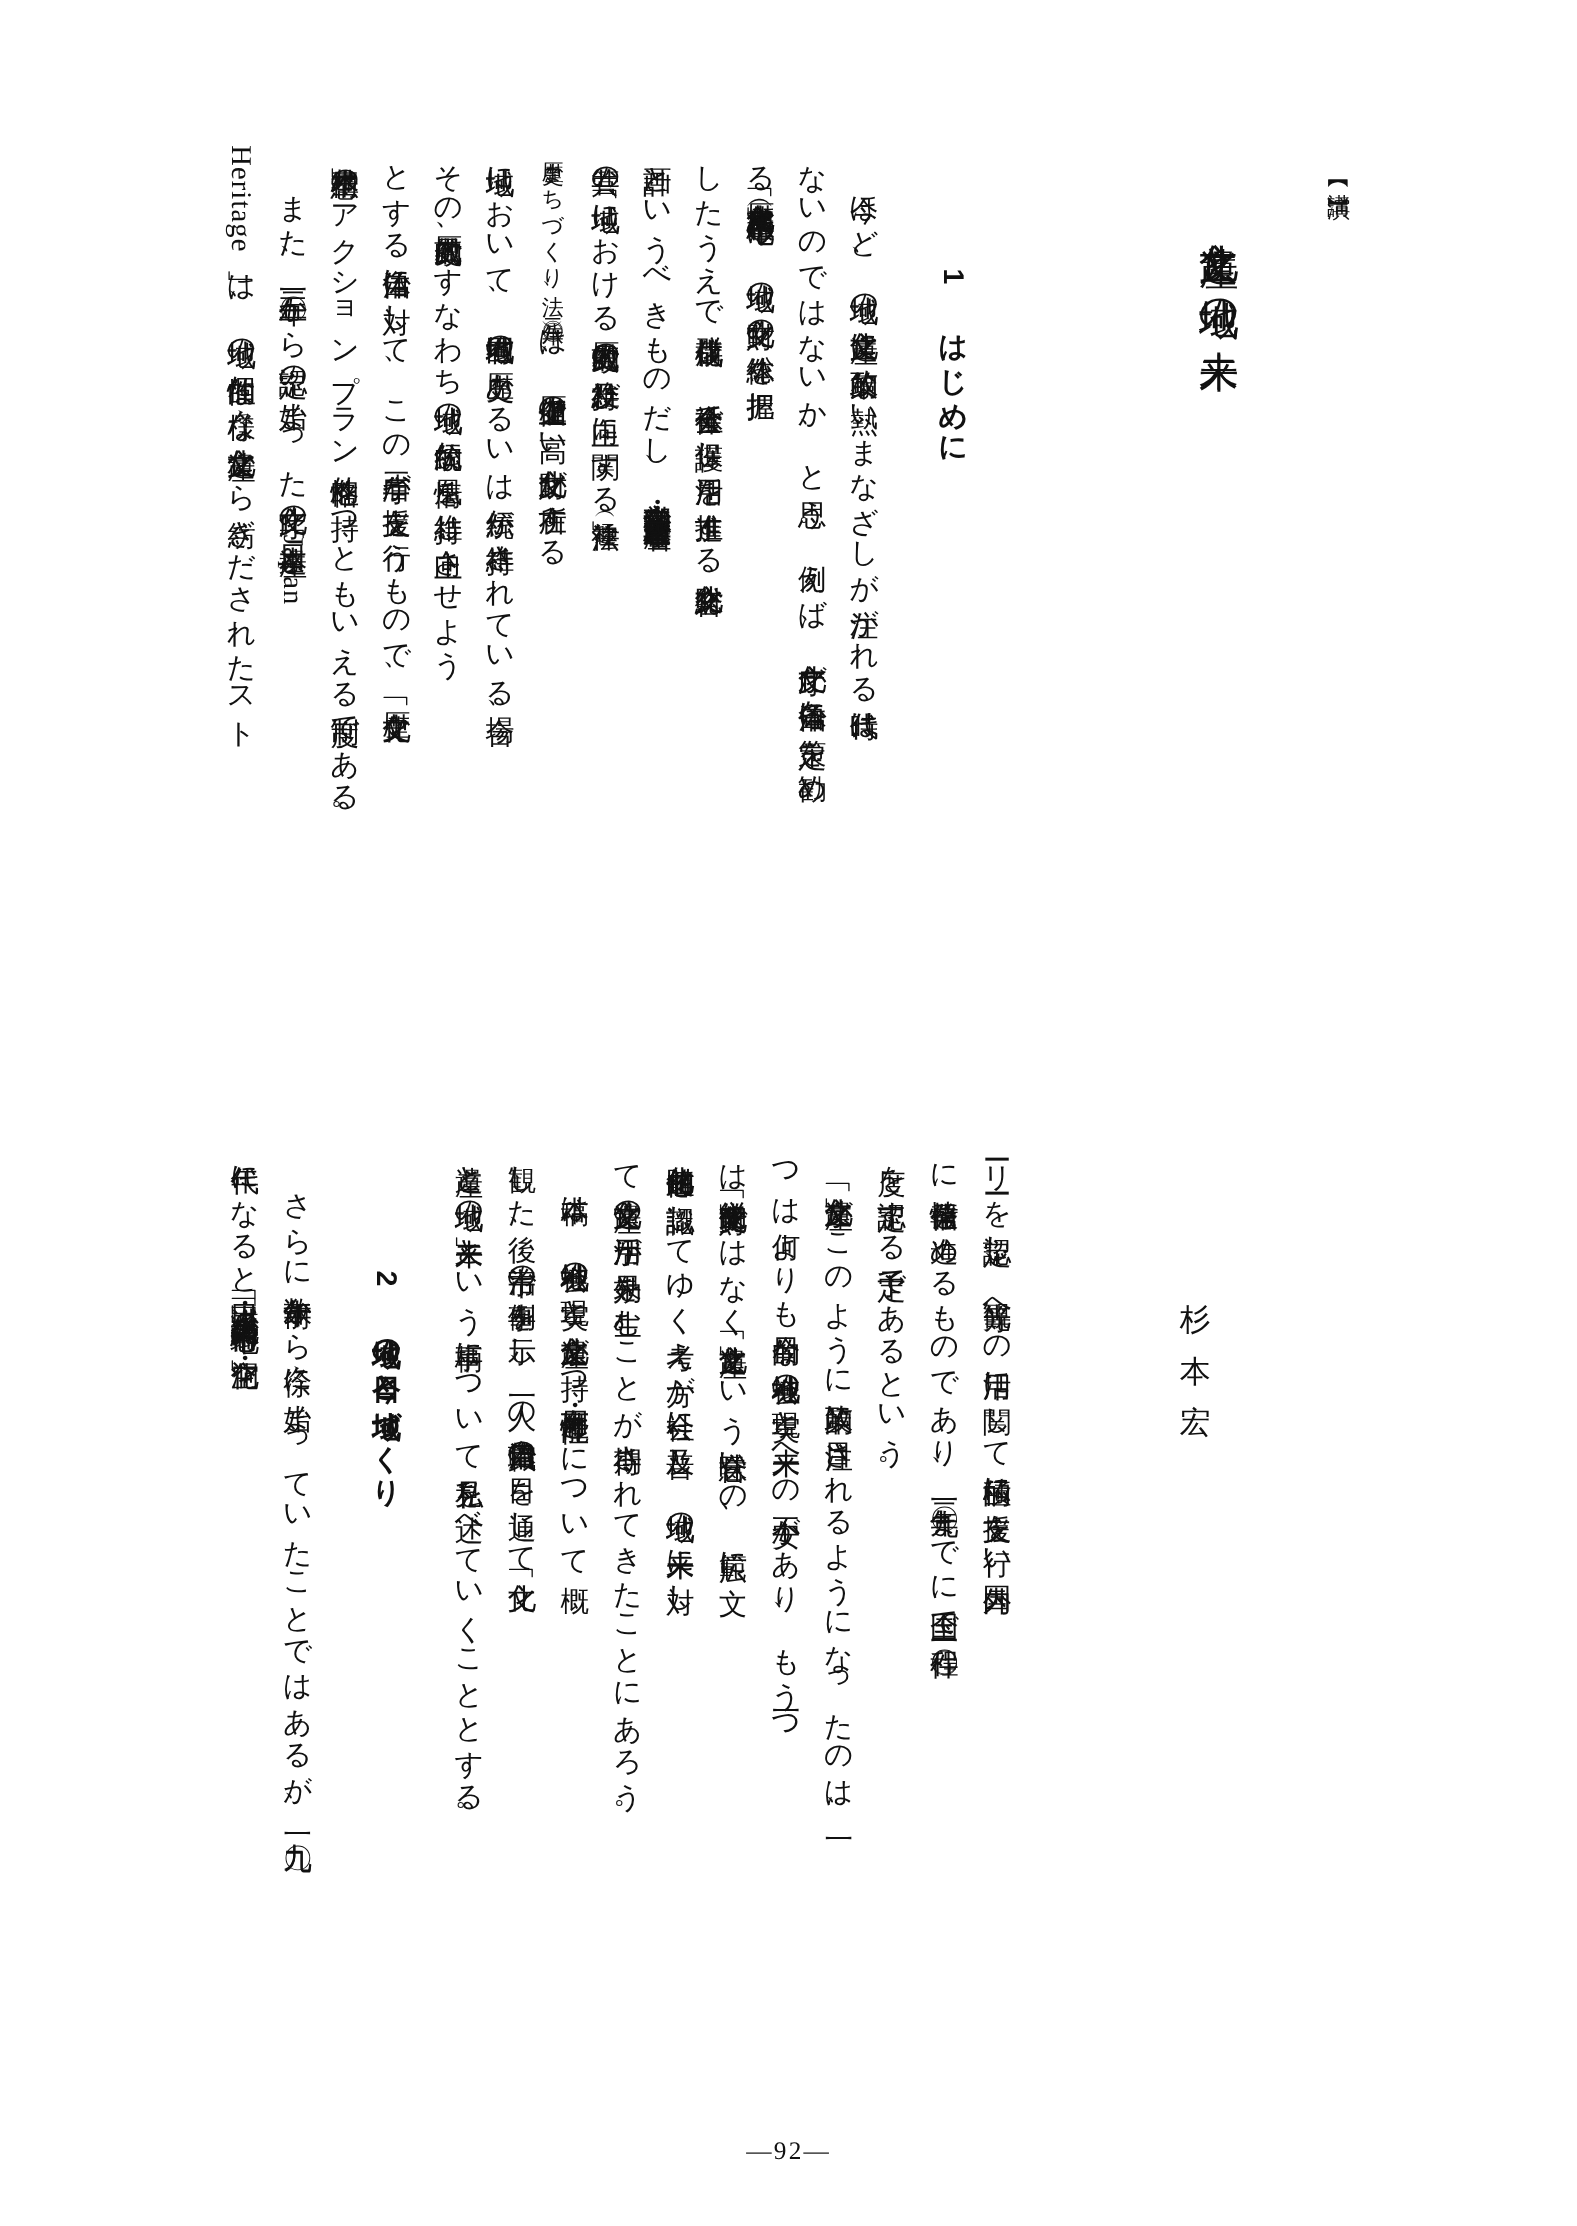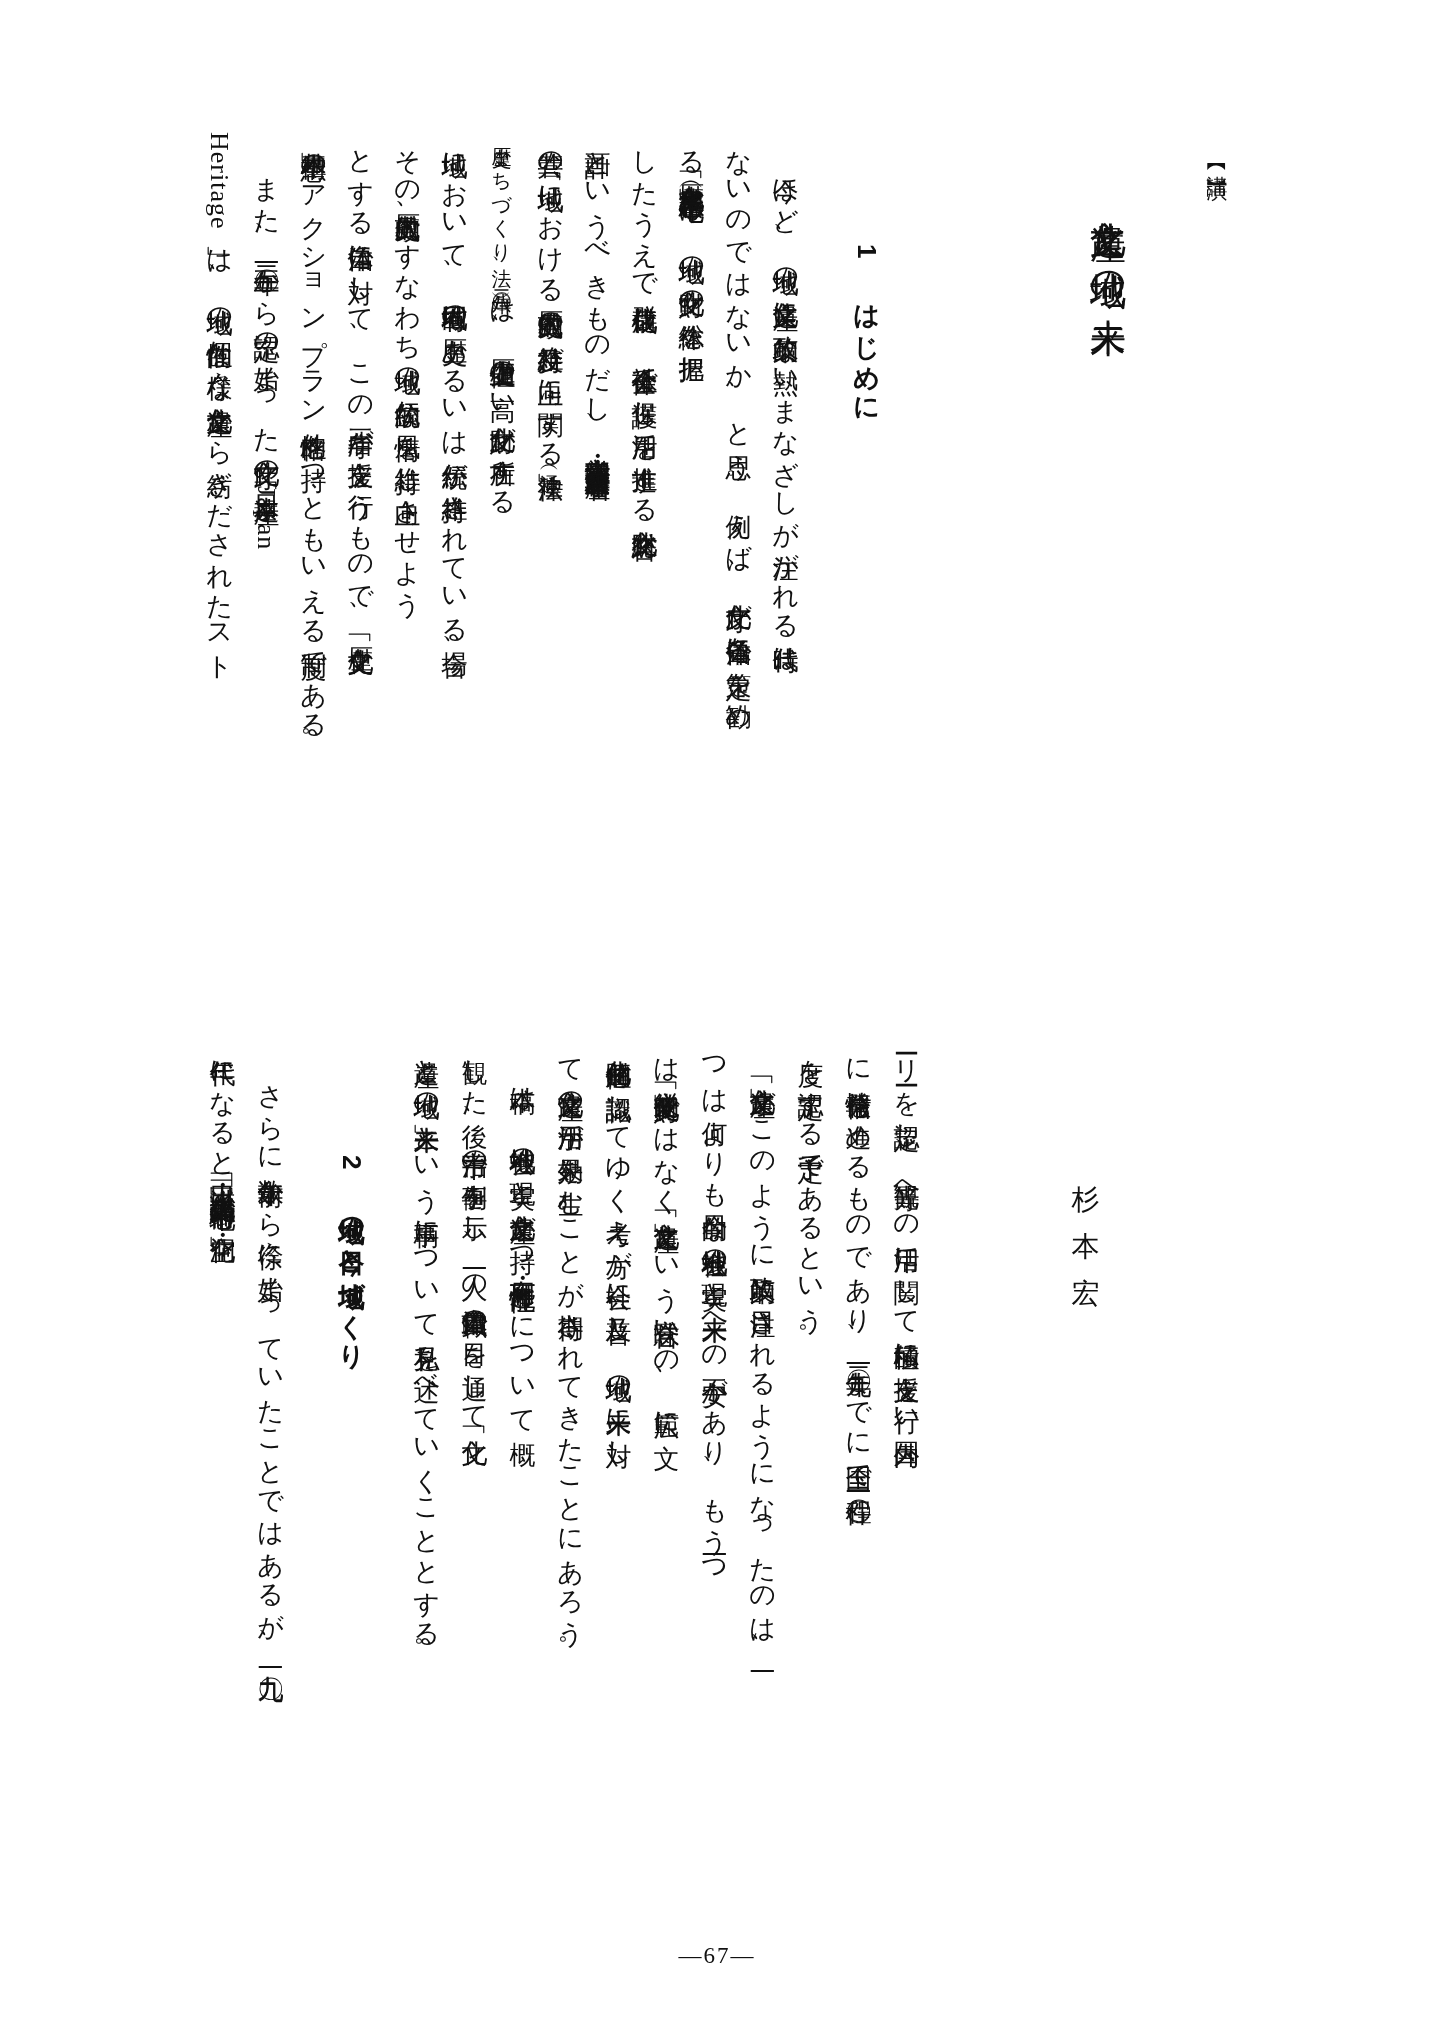--- a/index.html
+++ b/index.html
@@ -89,15 +89,15 @@
     <div class="line">化財的価値を認識してゆく考え方が社会に普及し、地域の未来に対し</div>
     <div class="line">て文化遺産の活用が効果を生むことが期待されてきたことにあろう。</div>
     <div class="line">　本稿は、地域社会の現実と文化遺産が持つ有用性・可能性とについて概</div>
     <div class="line">観した後、宇治市の事例を示し、一人の自治体職員の目を通して「文化</div>
     <div class="line">遺産と地域の未来」という事柄について私見を述べていくこととする。</div>
     <div class="heading">2　地域の今日と地域づくり</div>
     <div class="line">　さらに数十年前から徐々に始まっていたことではあるが、一九九〇</div>
     <div class="line">年代になると「人口減少」・「少子高齢化」・「中心市街地の空洞化」・</div>
   </div>
 
-  <div class="pageno">―67―</div>
+  <div class="pageno">―92―</div>
 
 </div>
 
 </body></html>

